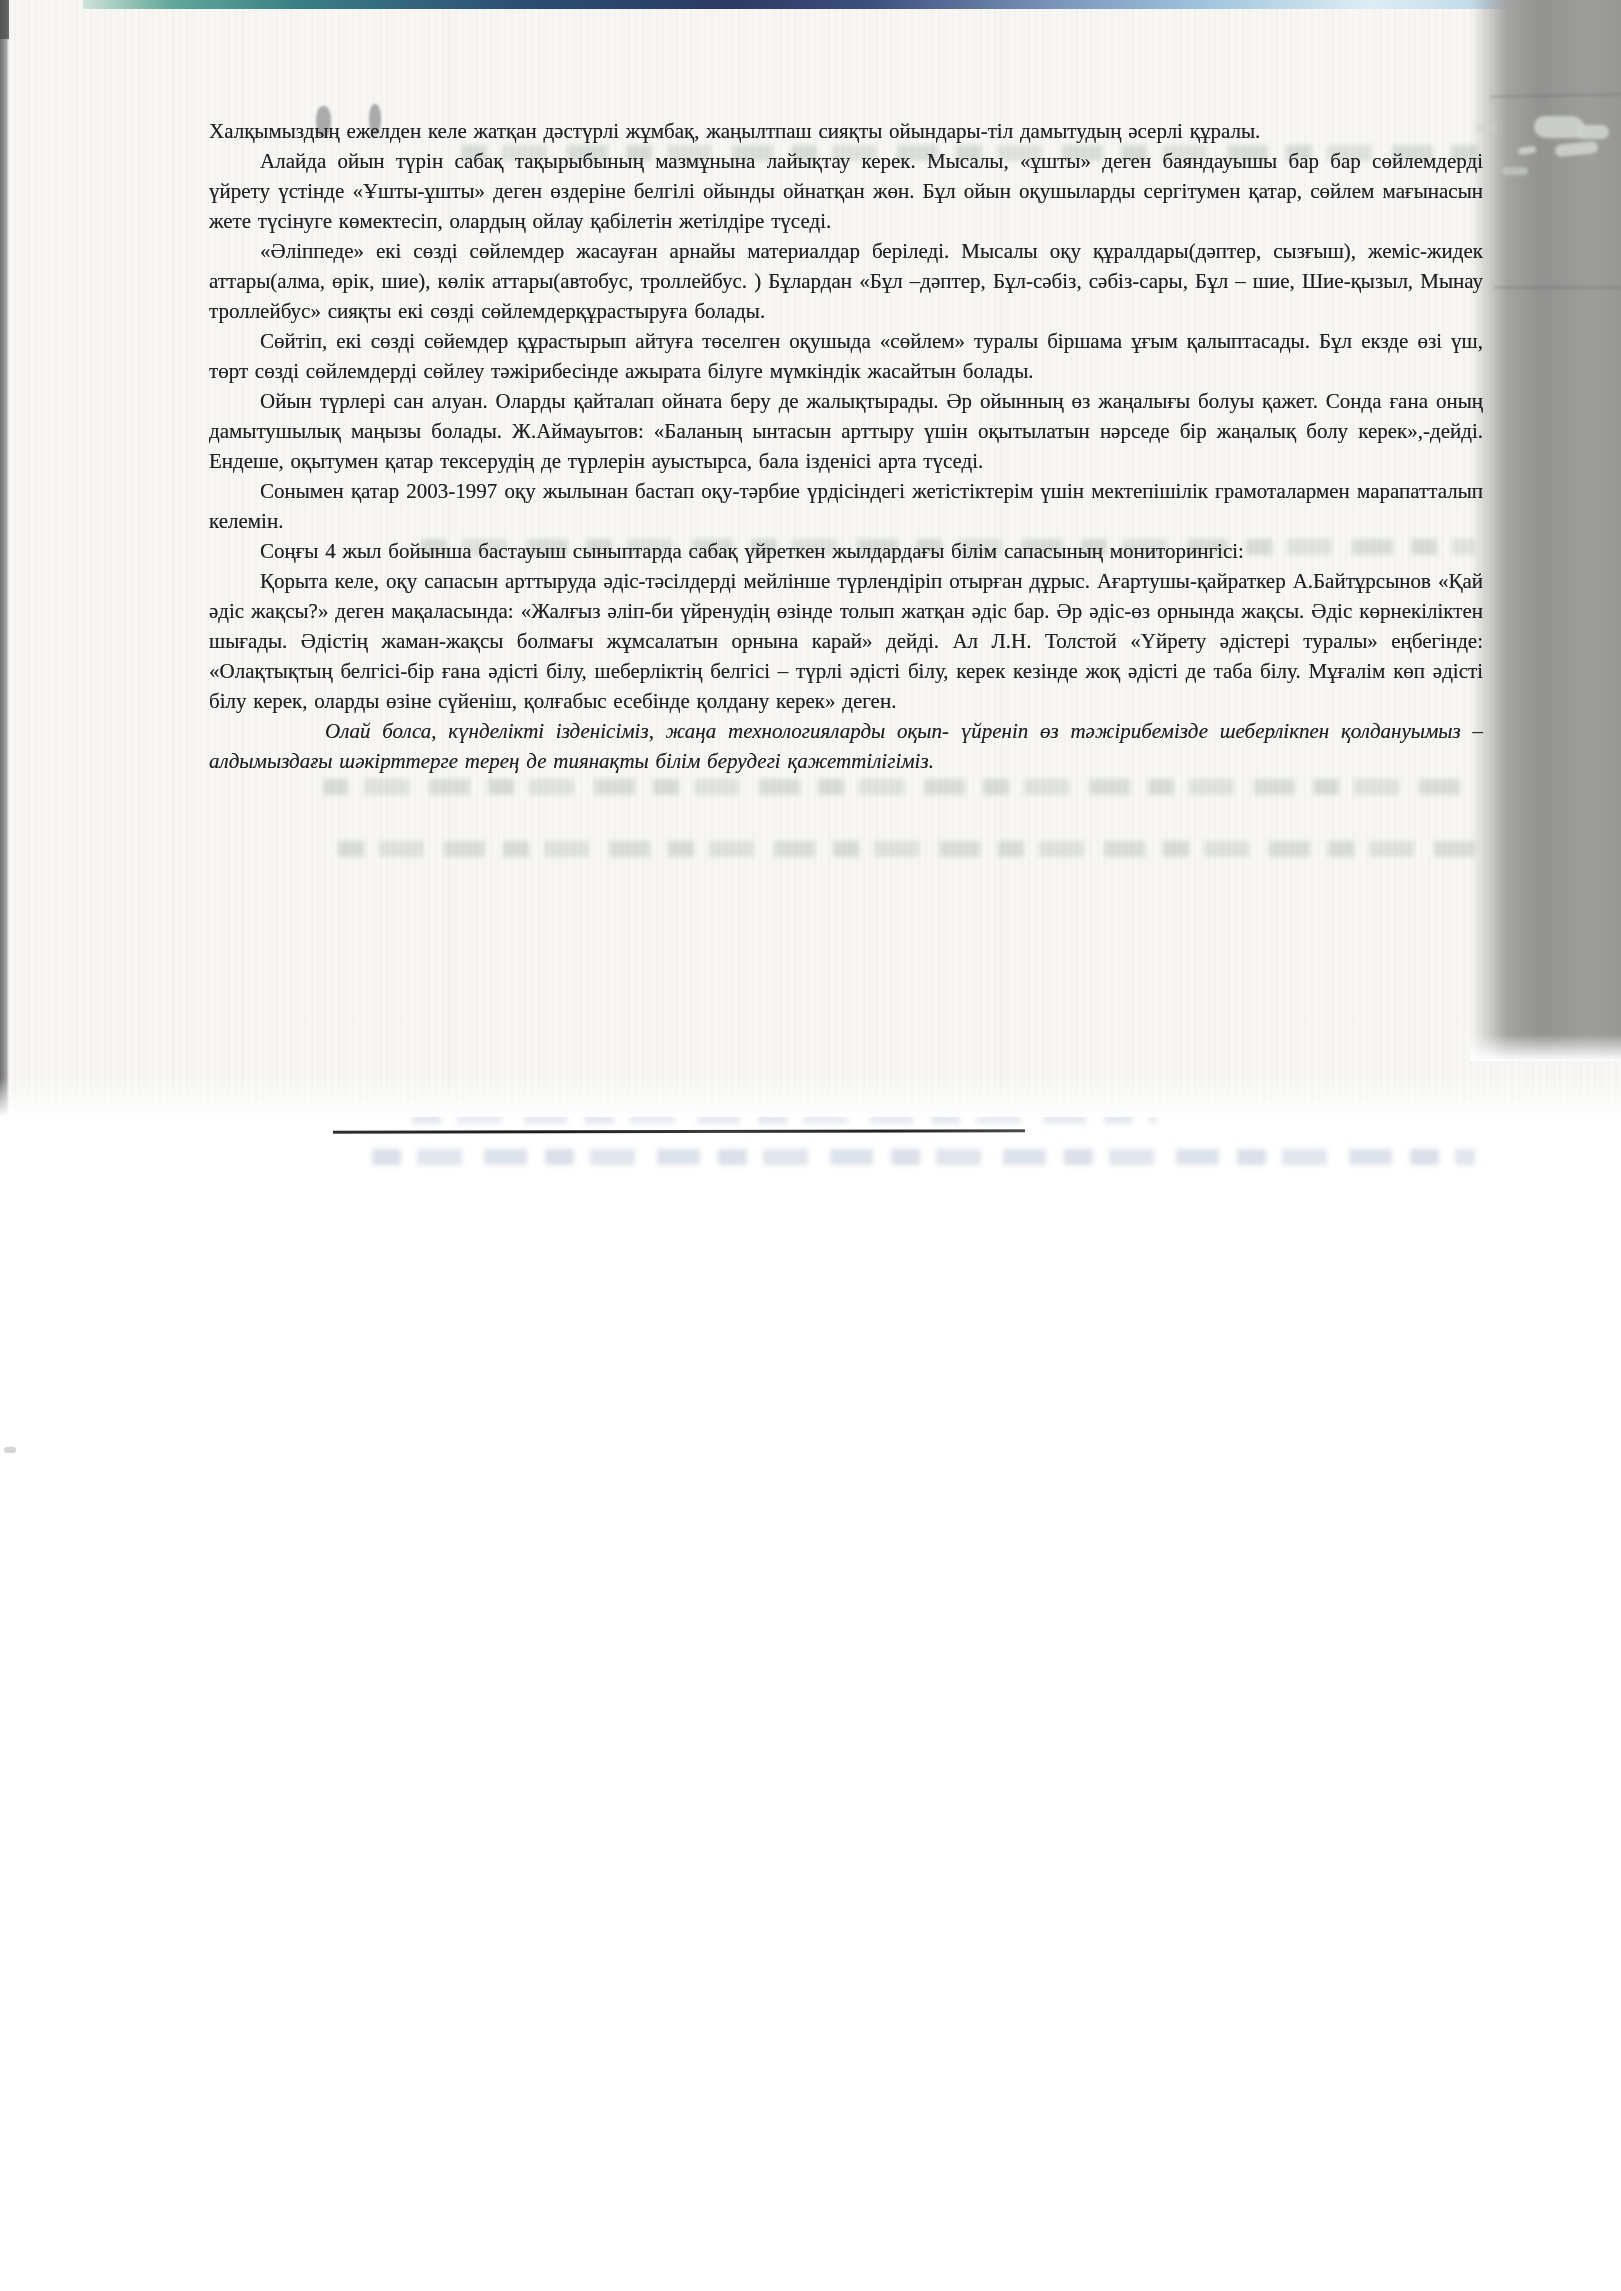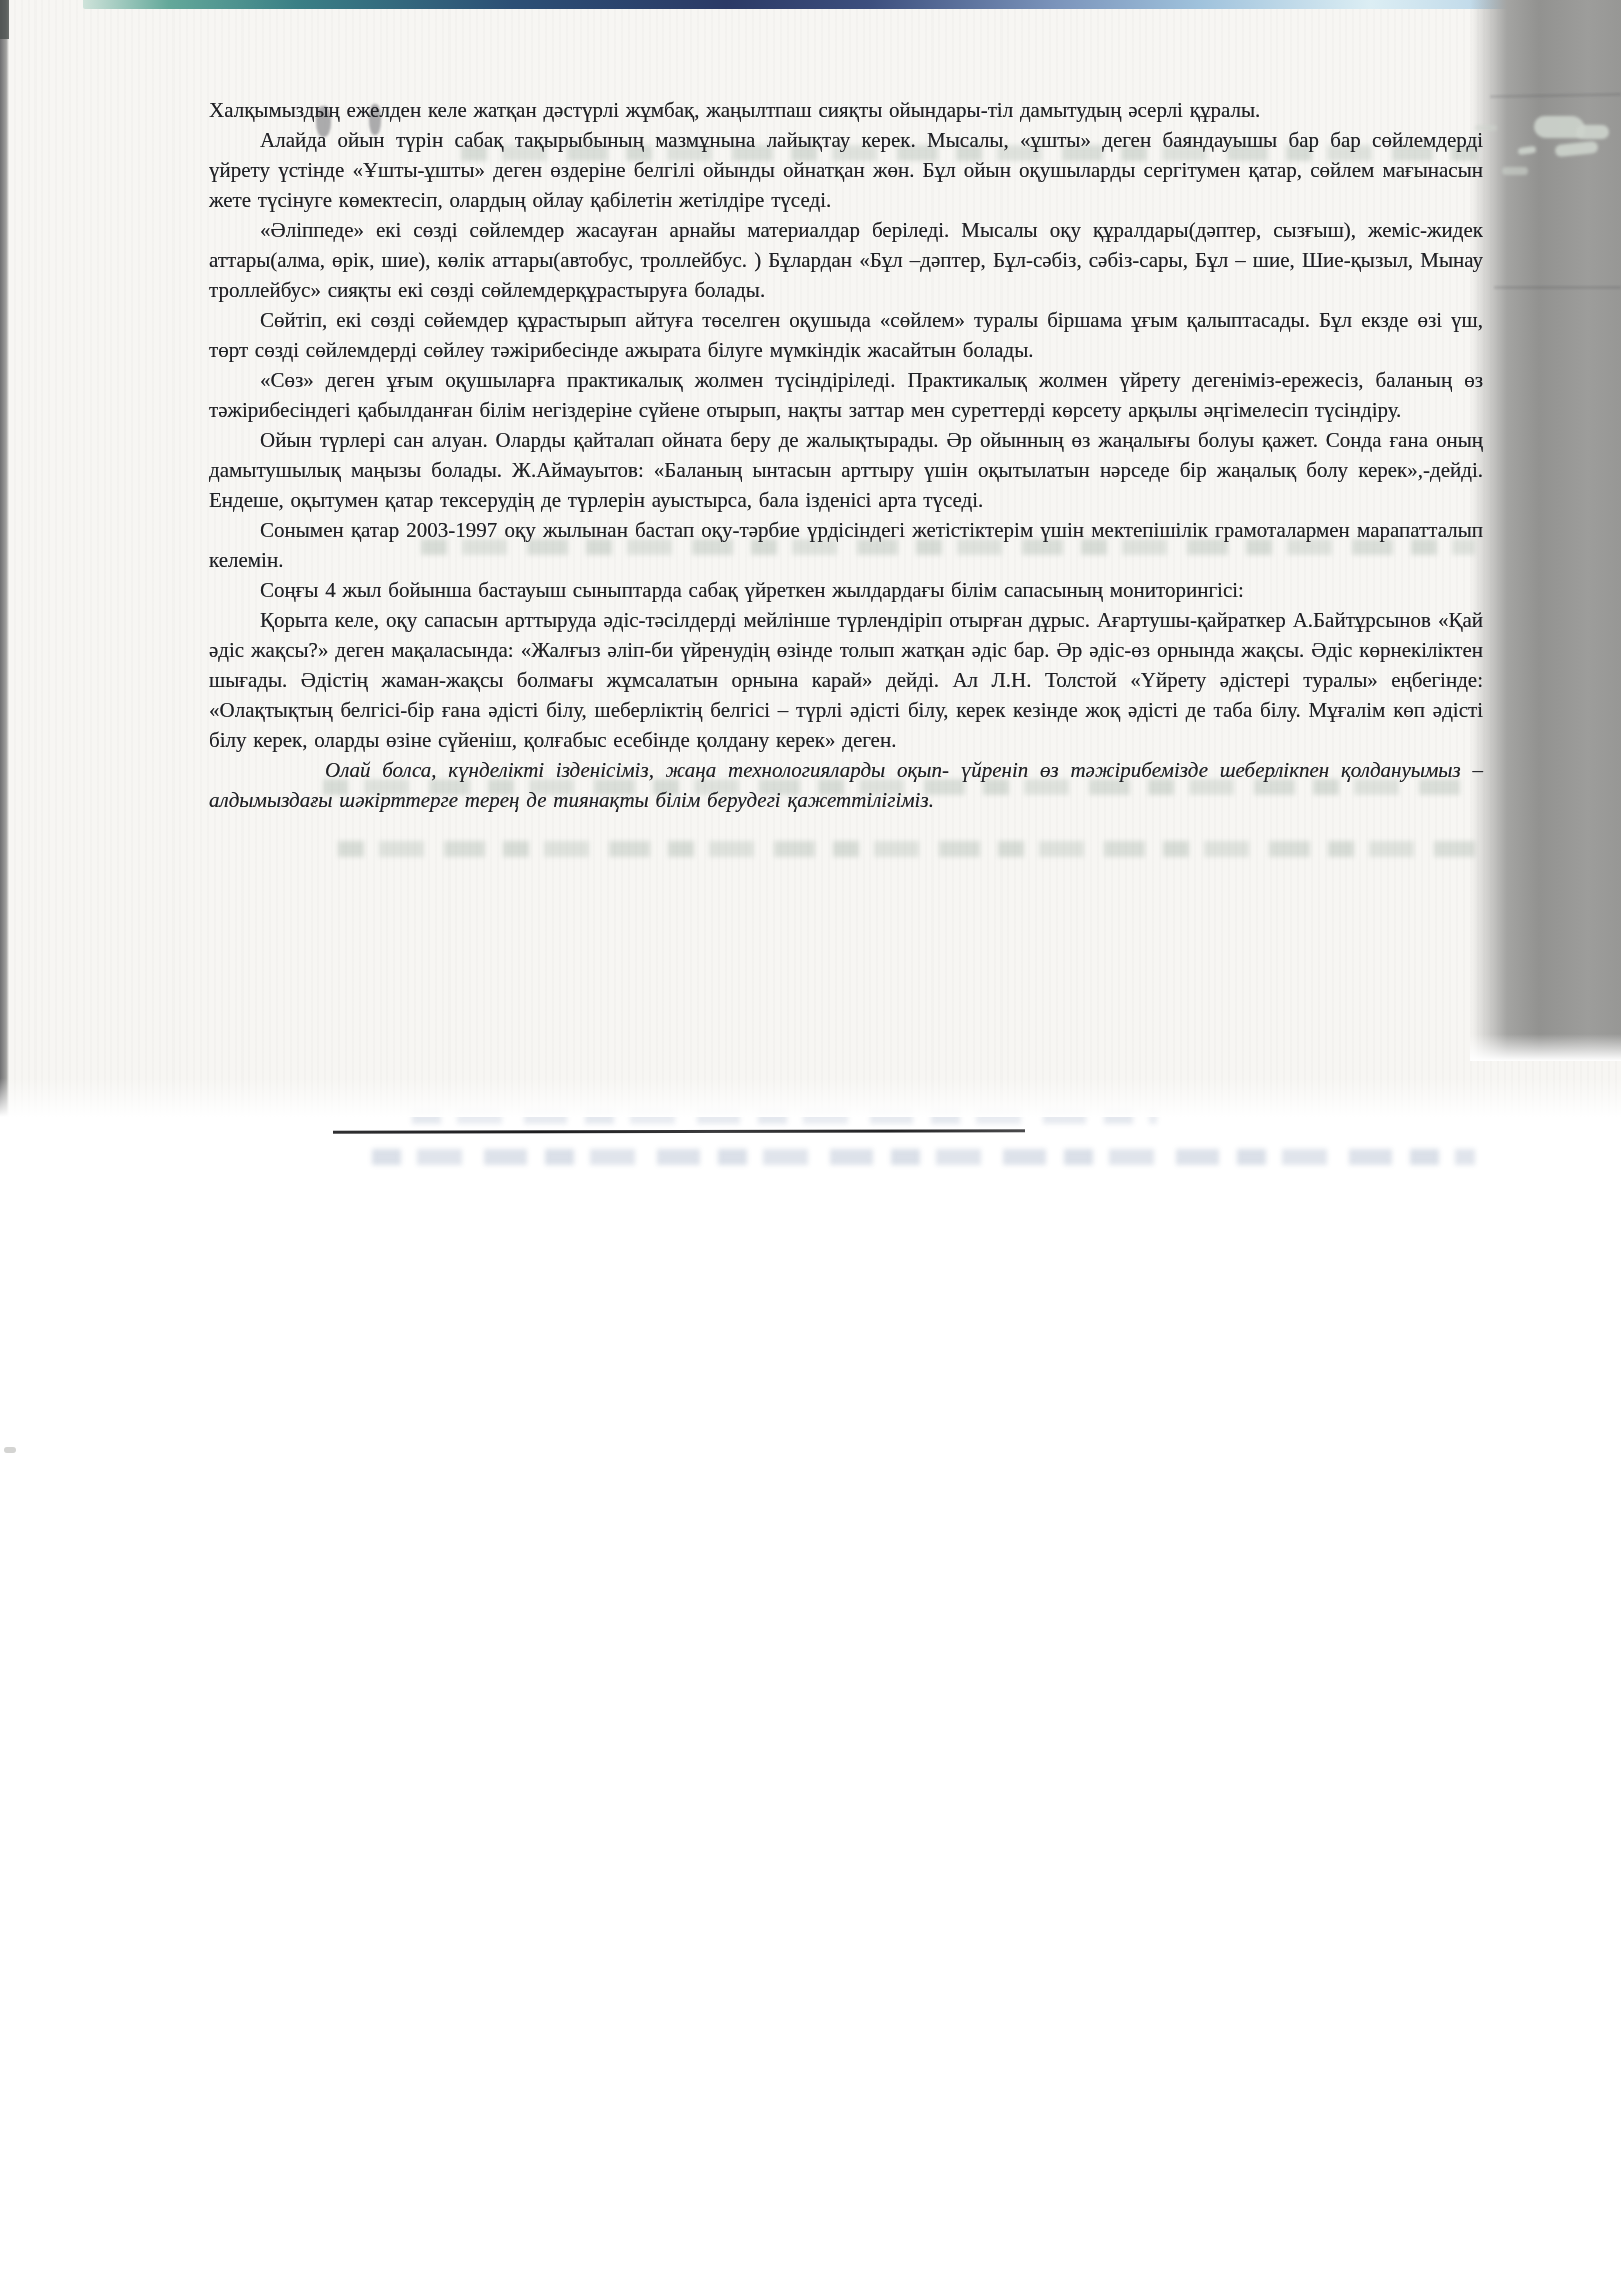--- a/index.html
+++ b/index.html
@@ -77,21 +77,21 @@
       rgba(110,130,165,.55) 112px 155px, rgba(110,130,165,0) 155px 173px);
   }
   .ghost.g1{left:461px;top:145px;width:1019px;}
   .ghost.g2{left:421px;top:539px;width:1054px;}
   .ghost.g3{left:323px;top:779px;width:1152px;}
   .ghost.g4{left:338px;top:841px;width:1137px;}
   .ghost.g5{left:412px;top:1111px;width:745px;height:12.7px;opacity:.3;}
   .ghost.g6{left:372px;top:1149px;width:1103px;opacity:.42;}
   
   .doc-body{
-    position:absolute;left:209px;top:95px;width:1274px;
+    position:absolute;left:209px;top:116px;width:1274px;
     font-size:21px;line-height:30px;color:#202125;text-align:justify;
     word-spacing:1.5px;filter:blur(0.2px);
     text-shadow:0 0 0.6px rgba(10,10,20,.5);
   }
   .doc-body p{margin:0;text-indent:51px;}
   .doc-body p.first{text-indent:0;}
   .doc-body p.wide-indent{text-indent:116px;font-style:italic;}
   
   .signature-line{
     position:absolute;left:333px;top:1130px;width:692px;height:2.9px;border:0;
@@ -126,21 +126,20 @@
 
 <div class="smudge s1"></div>
 <div class="smudge s2"></div>
 <div class="speck"></div>
 
 <div class="doc-body" id="doc-body">
     <p class="first">Халқымыздың ежелден келе жатқан дәстүрлі жұмбақ, жаңылтпаш сияқты ойындары-тіл дамытудың әсерлі құралы.</p>
     <p>Алайда ойын түрін сабақ тақырыбының мазмұнына лайықтау керек. Мысалы, «ұшты» деген баяндауышы бар бар сөйлемдерді үйрету үстінде «Ұшты-ұшты» деген өздеріне белгілі ойынды ойнатқан жөн. Бұл ойын оқушыларды сергітумен қатар, сөйлем мағынасын жете түсінуге көмектесіп, олардың ойлау қабілетін жетілдіре түседі.</p>
     <p>«Әліппеде» екі сөзді сөйлемдер жасауған арнайы материалдар беріледі. Мысалы оқу құралдары(дәптер, сызғыш), жеміс-жидек аттары(алма, өрік, шие), көлік аттары(автобус, троллейбус. ) Бұлардан «Бұл –дәптер, Бұл-сәбіз, сәбіз-сары, Бұл – шие, Шие-қызыл, Мынау троллейбус» сияқты екі сөзді сөйлемдерқұрастыруға болады.</p>
     <p>Сөйтіп, екі сөзді сөйемдер құрастырып айтуға төселген оқушыда «сөйлем» туралы біршама ұғым қалыптасады. Бұл екзде өзі үш, төрт сөзді сөйлемдерді сөйлеу тәжірибесінде ажырата білуге мүмкіндік жасайтын болады.</p>
-    <p>«Сөз» деген ұғым оқушыларға практикалық жолмен түсіндіріледі. Практикалық жолмен үйрету дегеніміз-ережесіз, баланың өз тәжірибесіндегі қабылданған білім негіздеріне сүйене отырып, нақты заттар мен суреттерді көрсету арқылы әңгімелесіп түсіндіру.</p>
     <p>Ойын түрлері сан алуан. Оларды қайталап ойната беру де жалықтырады. Әр ойынның өз жаңалығы болуы қажет. Сонда ғана оның дамытушылық маңызы болады. Ж.Аймауытов: «Баланың ынтасын арттыру үшін оқытылатын нәрседе бір жаңалық болу керек»,-дейді. Ендеше, оқытумен қатар тексерудің де түрлерін ауыстырса, бала ізденісі арта түседі.</p>
     <p>Сонымен қатар 2003-1997 оқу жылынан бастап оқу-тәрбие үрдісіндегі жетістіктерім үшін мектепішілік грамоталармен марапатталып келемін.</p>
     <p>Соңғы 4 жыл бойынша бастауыш сыныптарда сабақ үйреткен жылдардағы білім сапасының мониторингісі:</p>
     <p>Қорыта келе, оқу сапасын арттыруда әдіс-тәсілдерді мейлінше түрлендіріп отырған дұрыс. Ағартушы-қайраткер А.Байтұрсынов «Қай әдіс жақсы?» деген мақаласында: «Жалғыз әліп-би үйренудің өзінде толып жатқан әдіс бар. Әр әдіс-өз орнында жақсы. Әдіс көрнекіліктен шығады. Әдістің жаман-жақсы болмағы жұмсалатын орнына карай» дейді. Ал Л.Н. Толстой «Үйрету әдістері туралы» еңбегінде: «Олақтықтың белгісі-бір ғана әдісті білу, шеберліктің белгісі – түрлі әдісті білу, керек кезінде жоқ әдісті де таба білу. Мұғалім көп әдісті білу керек, оларды өзіне сүйеніш, қолғабыс есебінде қолдану керек» деген.</p>
     <p class="wide-indent">Олай болса, күнделікті ізденісіміз, жаңа технологияларды оқып- үйреніп өз тәжірибемізде шеберлікпен қолдануымыз – алдымыздағы шәкірттерге терең де тиянақты білім берудегі қажеттілігіміз.</p>
   </div>
 
 <div class="signature-line"></div>
 
 <div class="scan-area-fade"></div>

